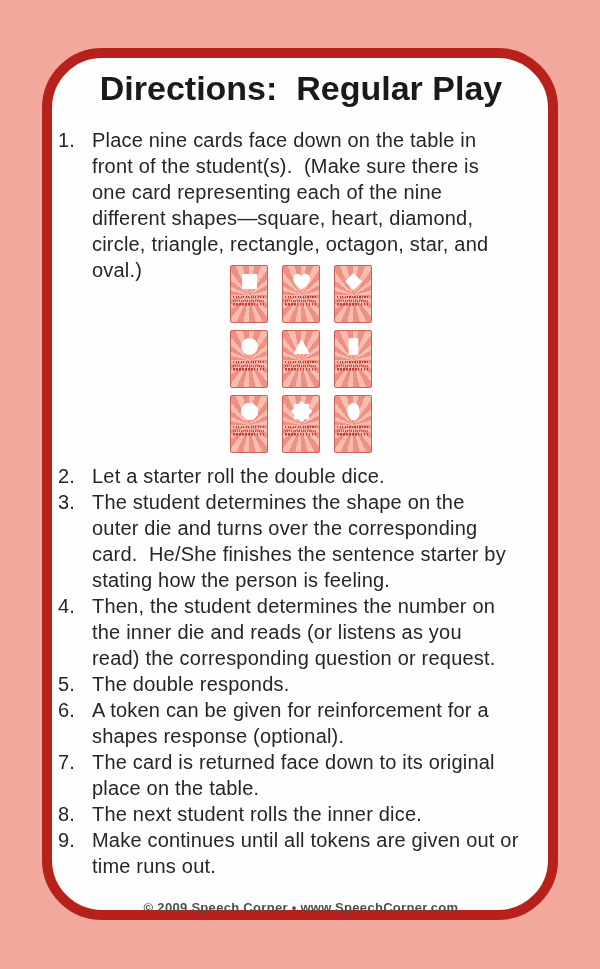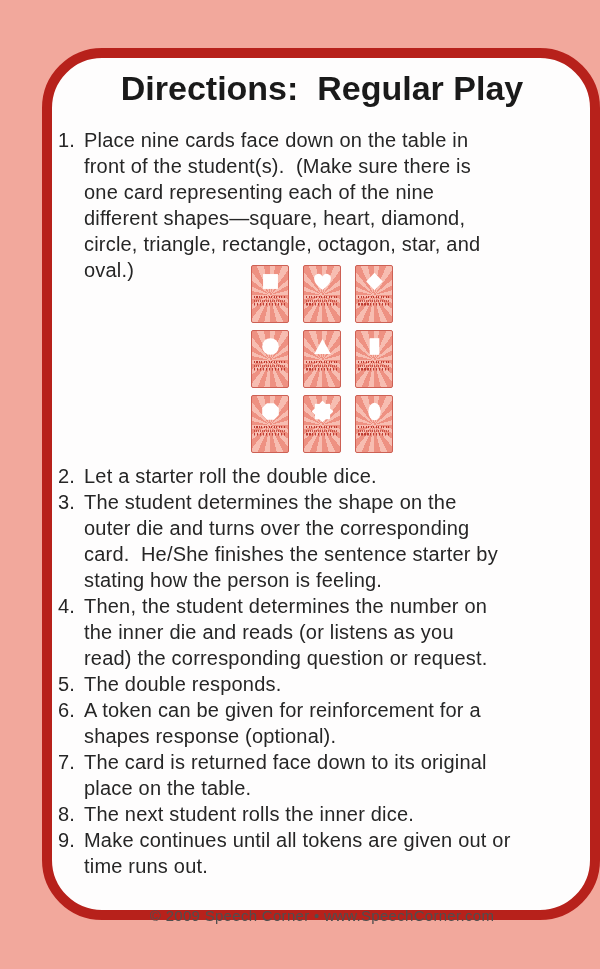--- a/index.html
+++ b/index.html
@@ -8,21 +8,21 @@
     width: 600px;
     height: 969px;
     background: var(--bg, #f2a89c);
     overflow: hidden;
     font-family: "Liberation Sans", "DejaVu Sans", sans-serif;
   }
   .card {
     position: absolute;
     left: 42px;
     top: 48px;
-    width: 558px;
+    width: 516px;
     height: 872px;
     box-sizing: border-box;
     background: var(--card-white, #fefdfd);
     border: 10px solid var(--border-red, #b7211b);
     border-radius: 60px;
   }
   .card-content {
     position: relative;
     height: 100%;
     box-sizing: border-box;
@@ -37,21 +37,21 @@
     font-size: 34px;
     line-height: 40px;
     font-weight: bold;
     letter-spacing: 0;
     color: #1a1a1a;
     white-space: pre;
   }
   .directions-list { margin-top: 19px; }
   .item { display: flex; }
   .item .num { flex: 0 0 26px; }
-  .item .text { flex: 1 1 auto; white-space: pre; }
+  .item .text { flex: 1 1 auto; white-space: pre; margin-left: 8px; }
   .shape-grid {
     display: grid;
     grid-template-columns: repeat(3, 38px);
     column-gap: 14px;
     row-gap: 7px;
     width: max-content;
     margin: -18px auto 10px auto;
   }
   .mini-card {
     width: 38px;
@@ -70,26 +70,27 @@
   .mini-card .band {
     width: 32px;
     height: 12px;
     margin-top: 3px;
     background:
       repeating-linear-gradient(90deg, rgba(183,48,38,.9) 0 1px, rgba(0,0,0,0) 1px 2.5px) 0 1px / 100% 2px no-repeat,
       repeating-linear-gradient(90deg, rgba(183,48,38,.7) 0 1px, rgba(0,0,0,0) 1px 2px) 0 4.5px / 100% 2px no-repeat,
       repeating-linear-gradient(90deg, rgba(183,48,38,.9) 0 1.5px, rgba(0,0,0,0) 1.5px 3px) 0 8px / 100% 2.5px no-repeat;
   }
   .footer {
-    margin-top: 28px;
+    margin-top: 20px;
     text-align: center;
-    font-size: 15px;
+    font-size: 13px;
     line-height: 18px;
     letter-spacing: 0.3px;
     color: var(--footer-text, #4f4f4f);
+    font-weight: bold;
   }
 </style>
 </head>
 <body>
 
 <div class="canvas">
   <div class="card">
     <div class="card-content">
 
       <div class="title">Directions:  Regular Play</div>

